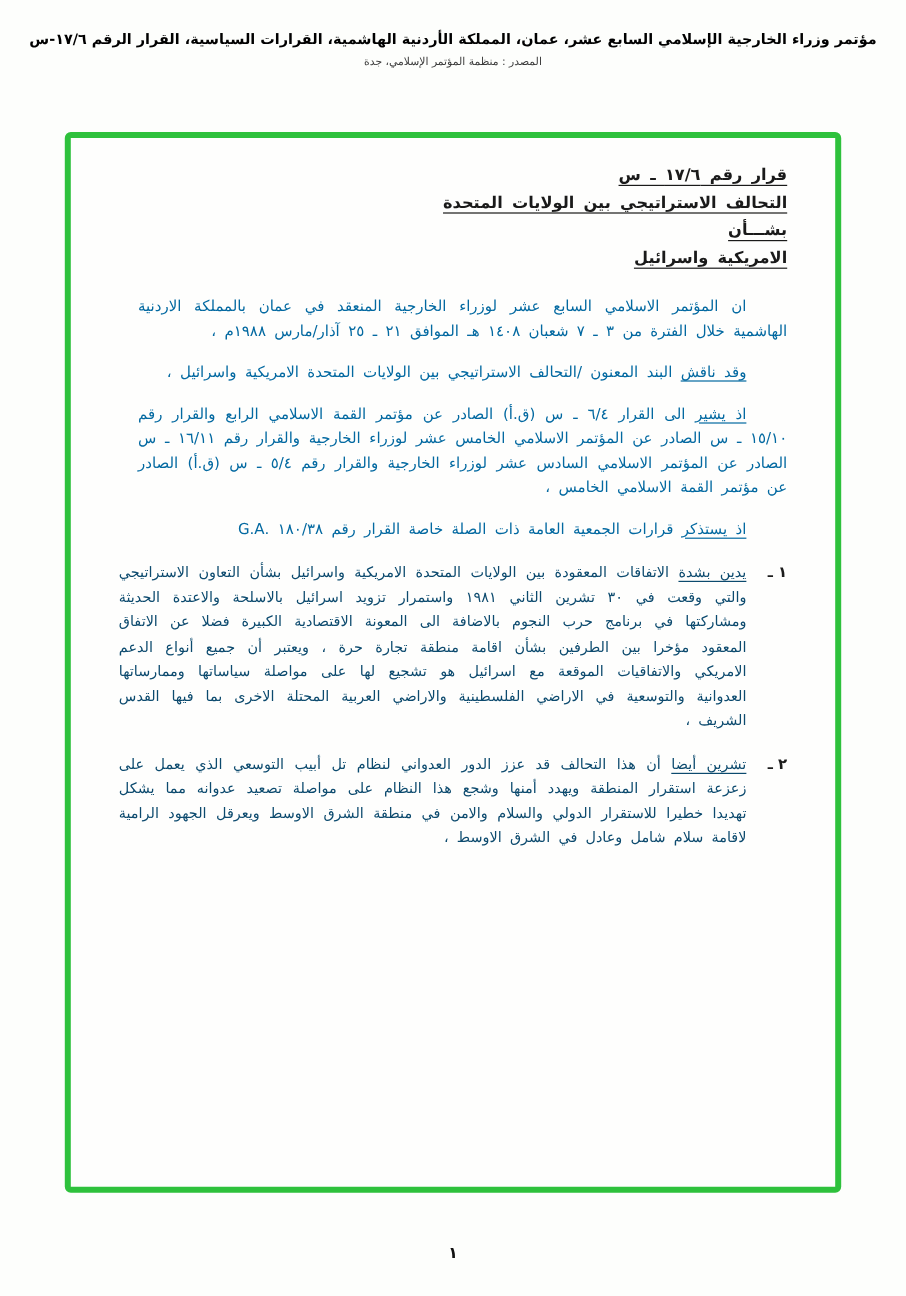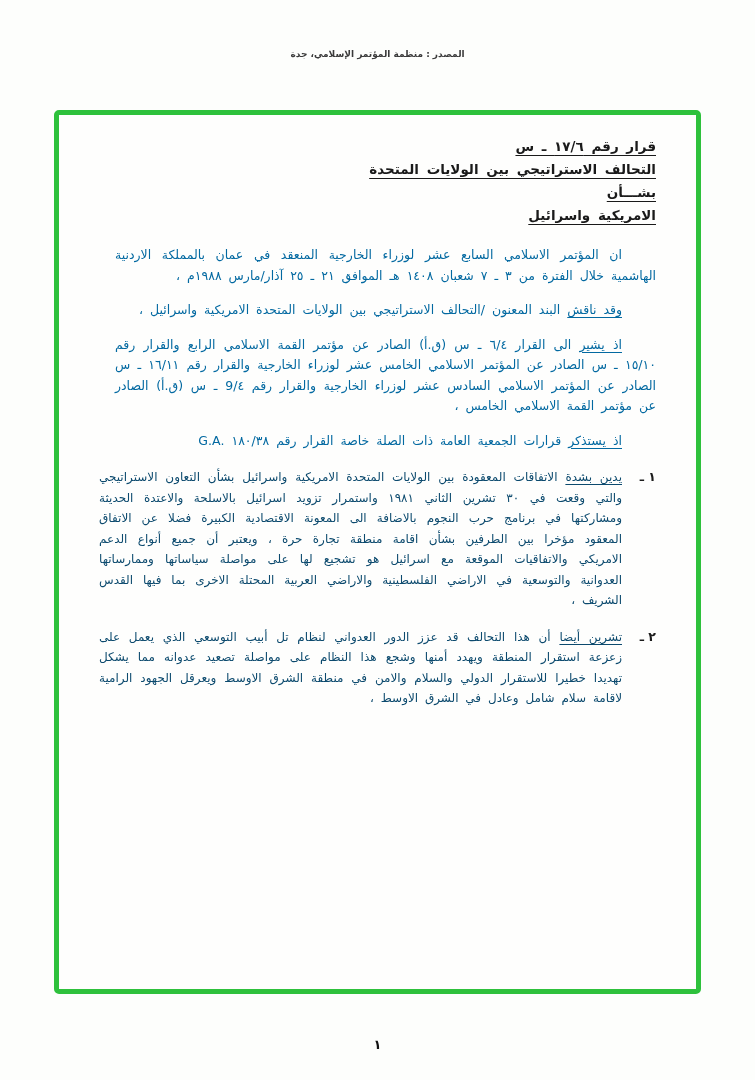--- a/index.html
+++ b/index.html
@@ -17,24 +17,24 @@
   .page { position: relative; width: 755px; height: 1080px; }
 
   .header { text-align: center; padding: 26px 14px 0 14px; }
   .header-line1 {
     font-weight: bold;
     font-size: 12px;
     color: #000;
     letter-spacing: 0.1px;
   }
   .header-line2 {
-    font-weight: bold;
+    font-weight: normal;
     font-size: 9px;
     color: #3a3a3a;
-    margin-top: 23px;
+    margin-top: 7px;
   }
 
   .doc-frame {
     position: absolute;
     top: 110px;
     right: 54px;
     width: 647px;
     height: 884px;
     border: 5px solid #2ec13c;
     border-radius: 5px;
@@ -96,20 +96,21 @@
     font-weight: bold;
     color: #111;
   }
 </style>
 </head>
 <body>
 
 <div class="page">
 
   <div class="header">
+    <div class="header-line1">مؤتمر وزراء الخارجية الإسلامي السابع عشر، عمان، المملكة الأردنية الهاشمية، القرارات السياسية، القرار الرقم ١٧/٦-س</div>
     <div class="header-line2">المصدر :  منظمة المؤتمر الإسلامي، جدة</div>
   </div>
 
   <div class="doc-frame">
 
     <div class="title-block">
       <div class="title-line">قرار رقم ١٧/٦ ـ س</div>
       <div class="title-line">التحالف الاستراتيجي بين الولايات المتحدة</div>
       <div class="title-line">بشـــأن</div>
       <div class="title-line">الامريكية واسرائيل</div>
@@ -119,21 +120,21 @@
       <span>ان المؤتمر الاسلامي السابع عشر لوزراء الخارجية المنعقد في عمان بالمملكة الاردنية الهاشمية خلال الفترة من ٣ ـ ٧ شعبان ١٤٠٨ هـ الموافق ٢١ ـ ٢٥ آذار/مارس ١٩٨٨م ،</span>
     </p>
 
     <p class="para">
       <span class="lead">وقد ناقش</span>
       <span>البند المعنون /التحالف الاستراتيجي بين الولايات المتحدة الامريكية واسرائيل ،</span>
     </p>
 
     <p class="para">
       <span class="lead">اذ يشير</span>
-      <span>الى القرار ٦/٤ ـ س (ق.أ) الصادر عن مؤتمر القمة الاسلامي الرابع والقرار رقم ١٥/١٠ ـ س الصادر عن المؤتمر الاسلامي الخامس عشر لوزراء الخارجية والقرار رقم ١٦/١١ ـ س الصادر عن المؤتمر الاسلامي السادس عشر لوزراء الخارجية والقرار رقم 9/٤ ـ س (ق.أ) الصادر عن مؤتمر القمة الاسلامي الخامس ،</span>
+      <span>الى القرار ٦/٤ ـ س (ق.أ) الصادر عن مؤتمر القمة الاسلامي الرابع والقرار رقم ١٥/١٠ ـ س الصادر عن المؤتمر الاسلامي الخامس عشر لوزراء الخارجية والقرار رقم ١٦/١١ ـ س الصادر عن المؤتمر الاسلامي السادس عشر لوزراء الخارجية والقرار رقم ٥/٤ ـ س (ق.أ) الصادر عن مؤتمر القمة الاسلامي الخامس ،</span>
     </p>
 
     <p class="para">
       <span class="lead">اذ يستذكر</span>
       <span>قرارات الجمعية العامة ذات الصلة خاصة القرار رقم ١٨٠/٣٨ .G.A</span>
     </p>
 
 
     <div class="numbered">
       <div class="item-num">١ ـ</div>

